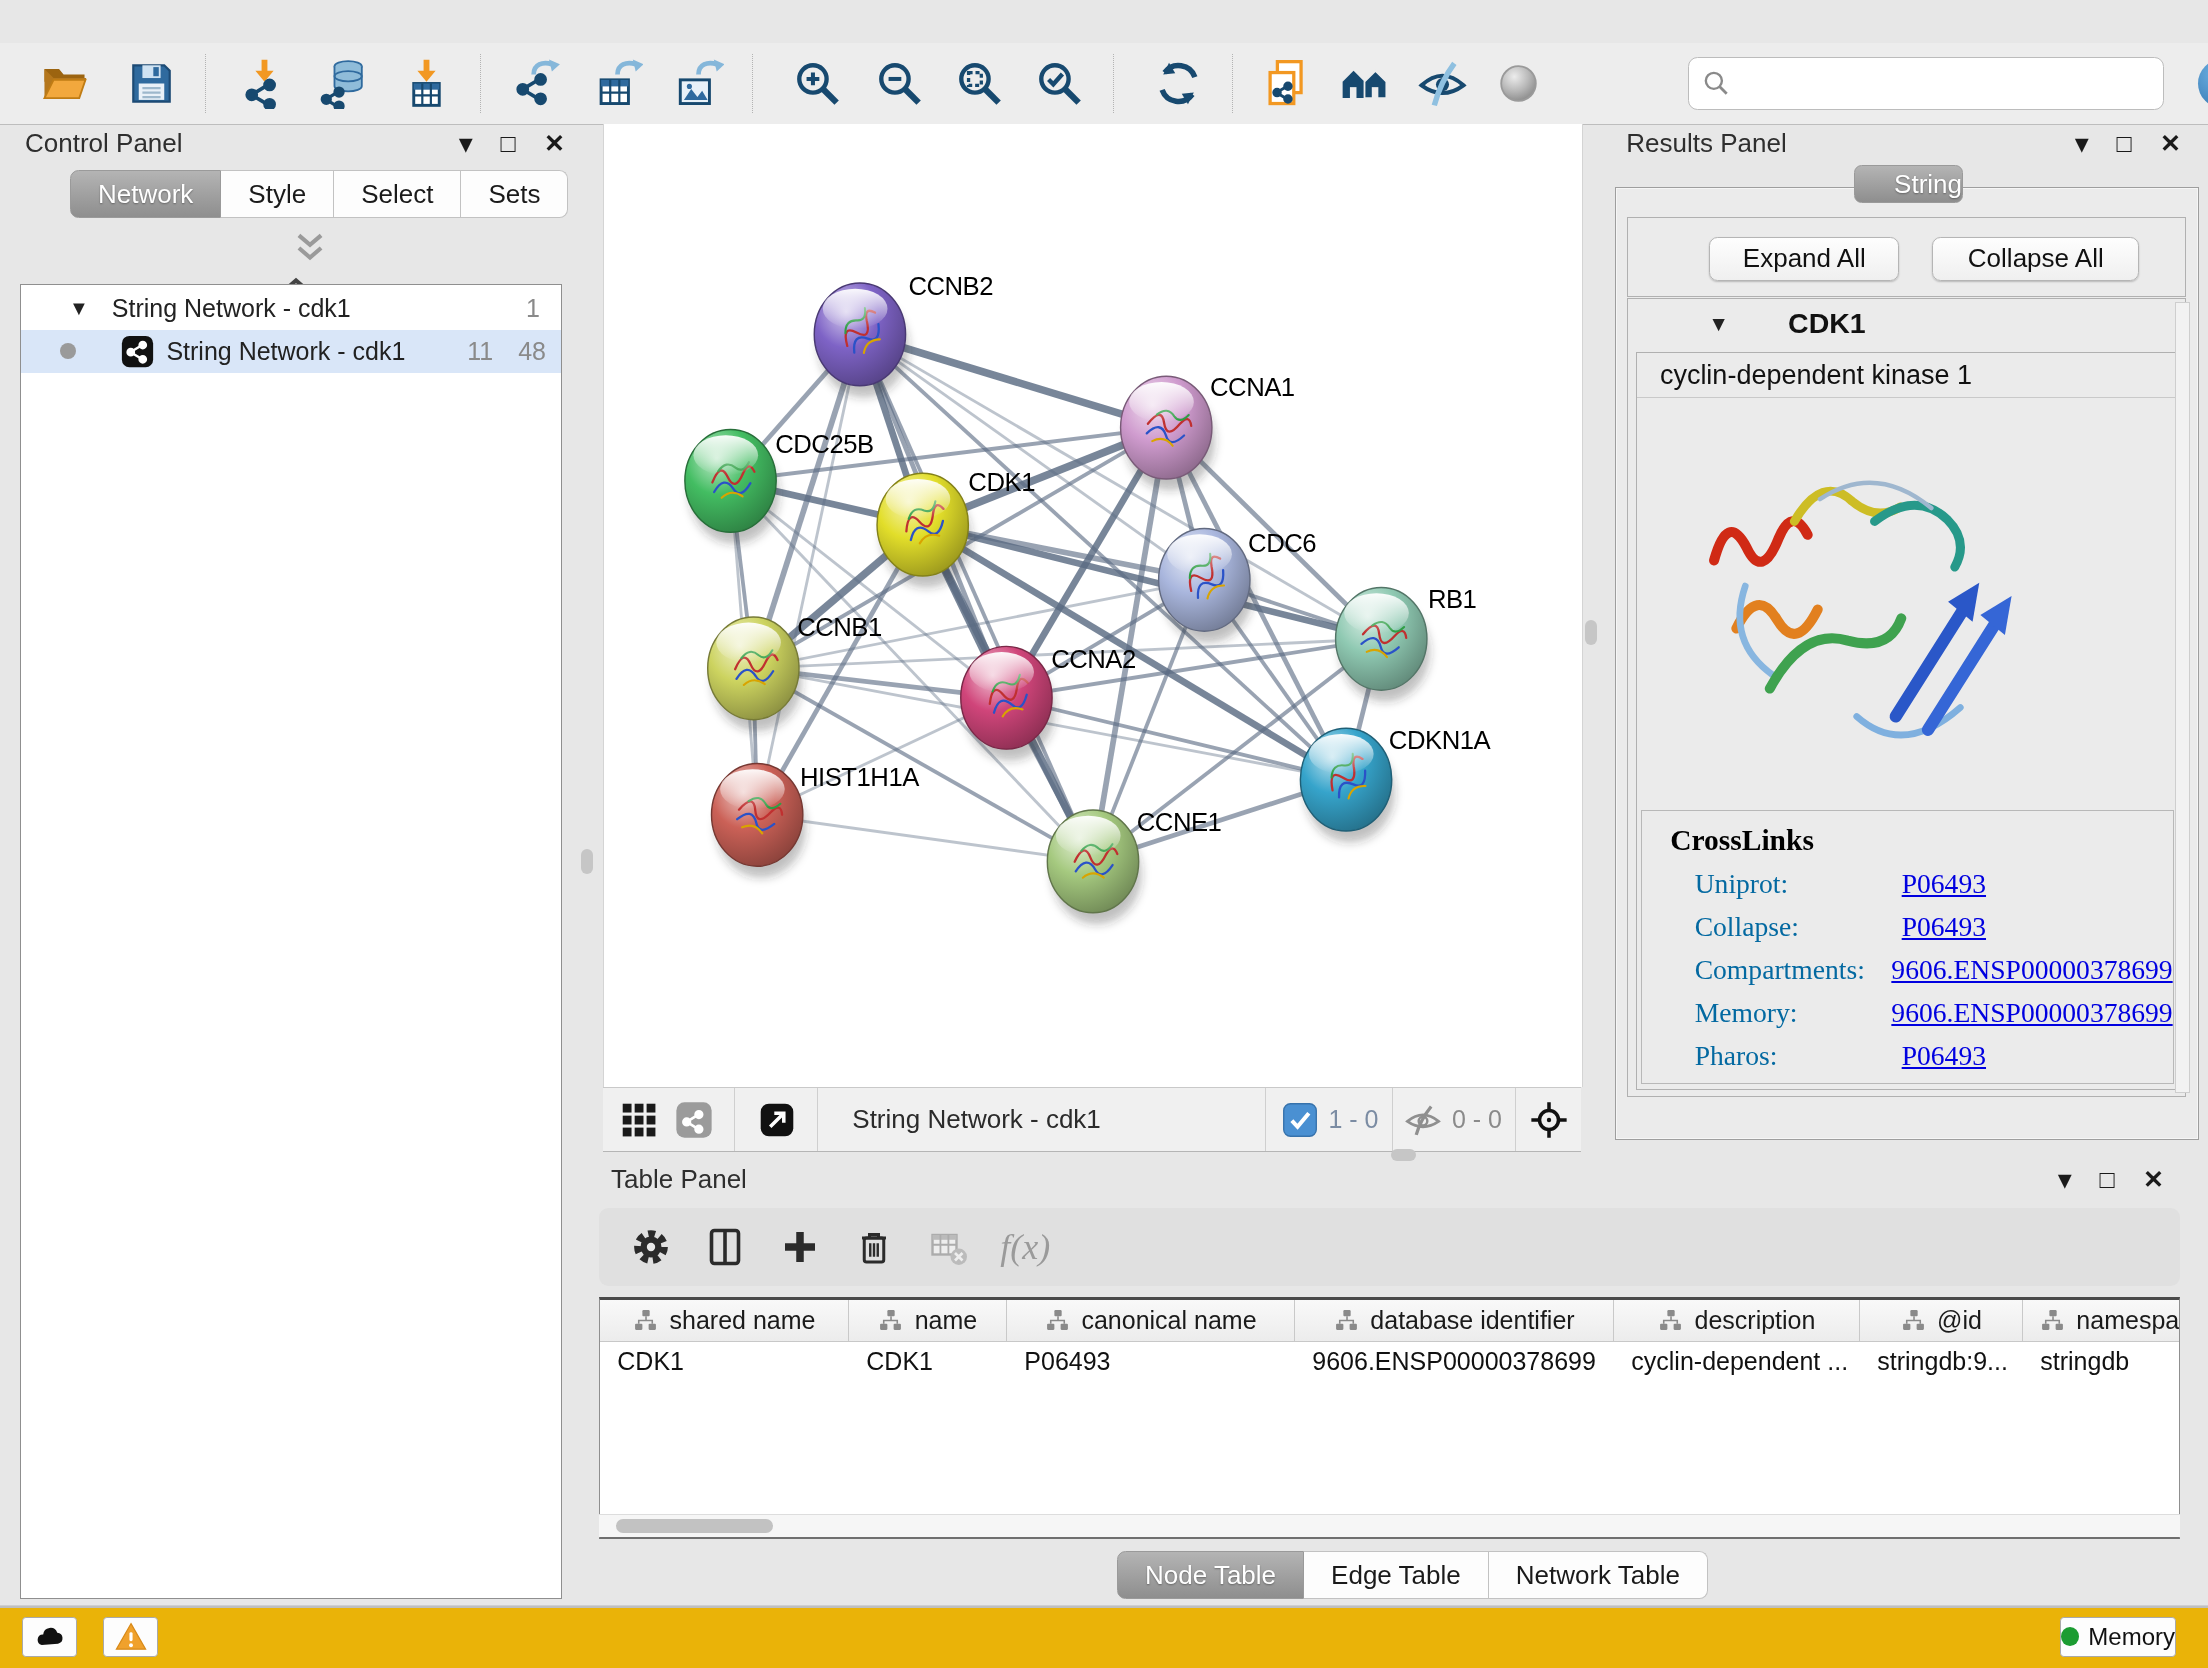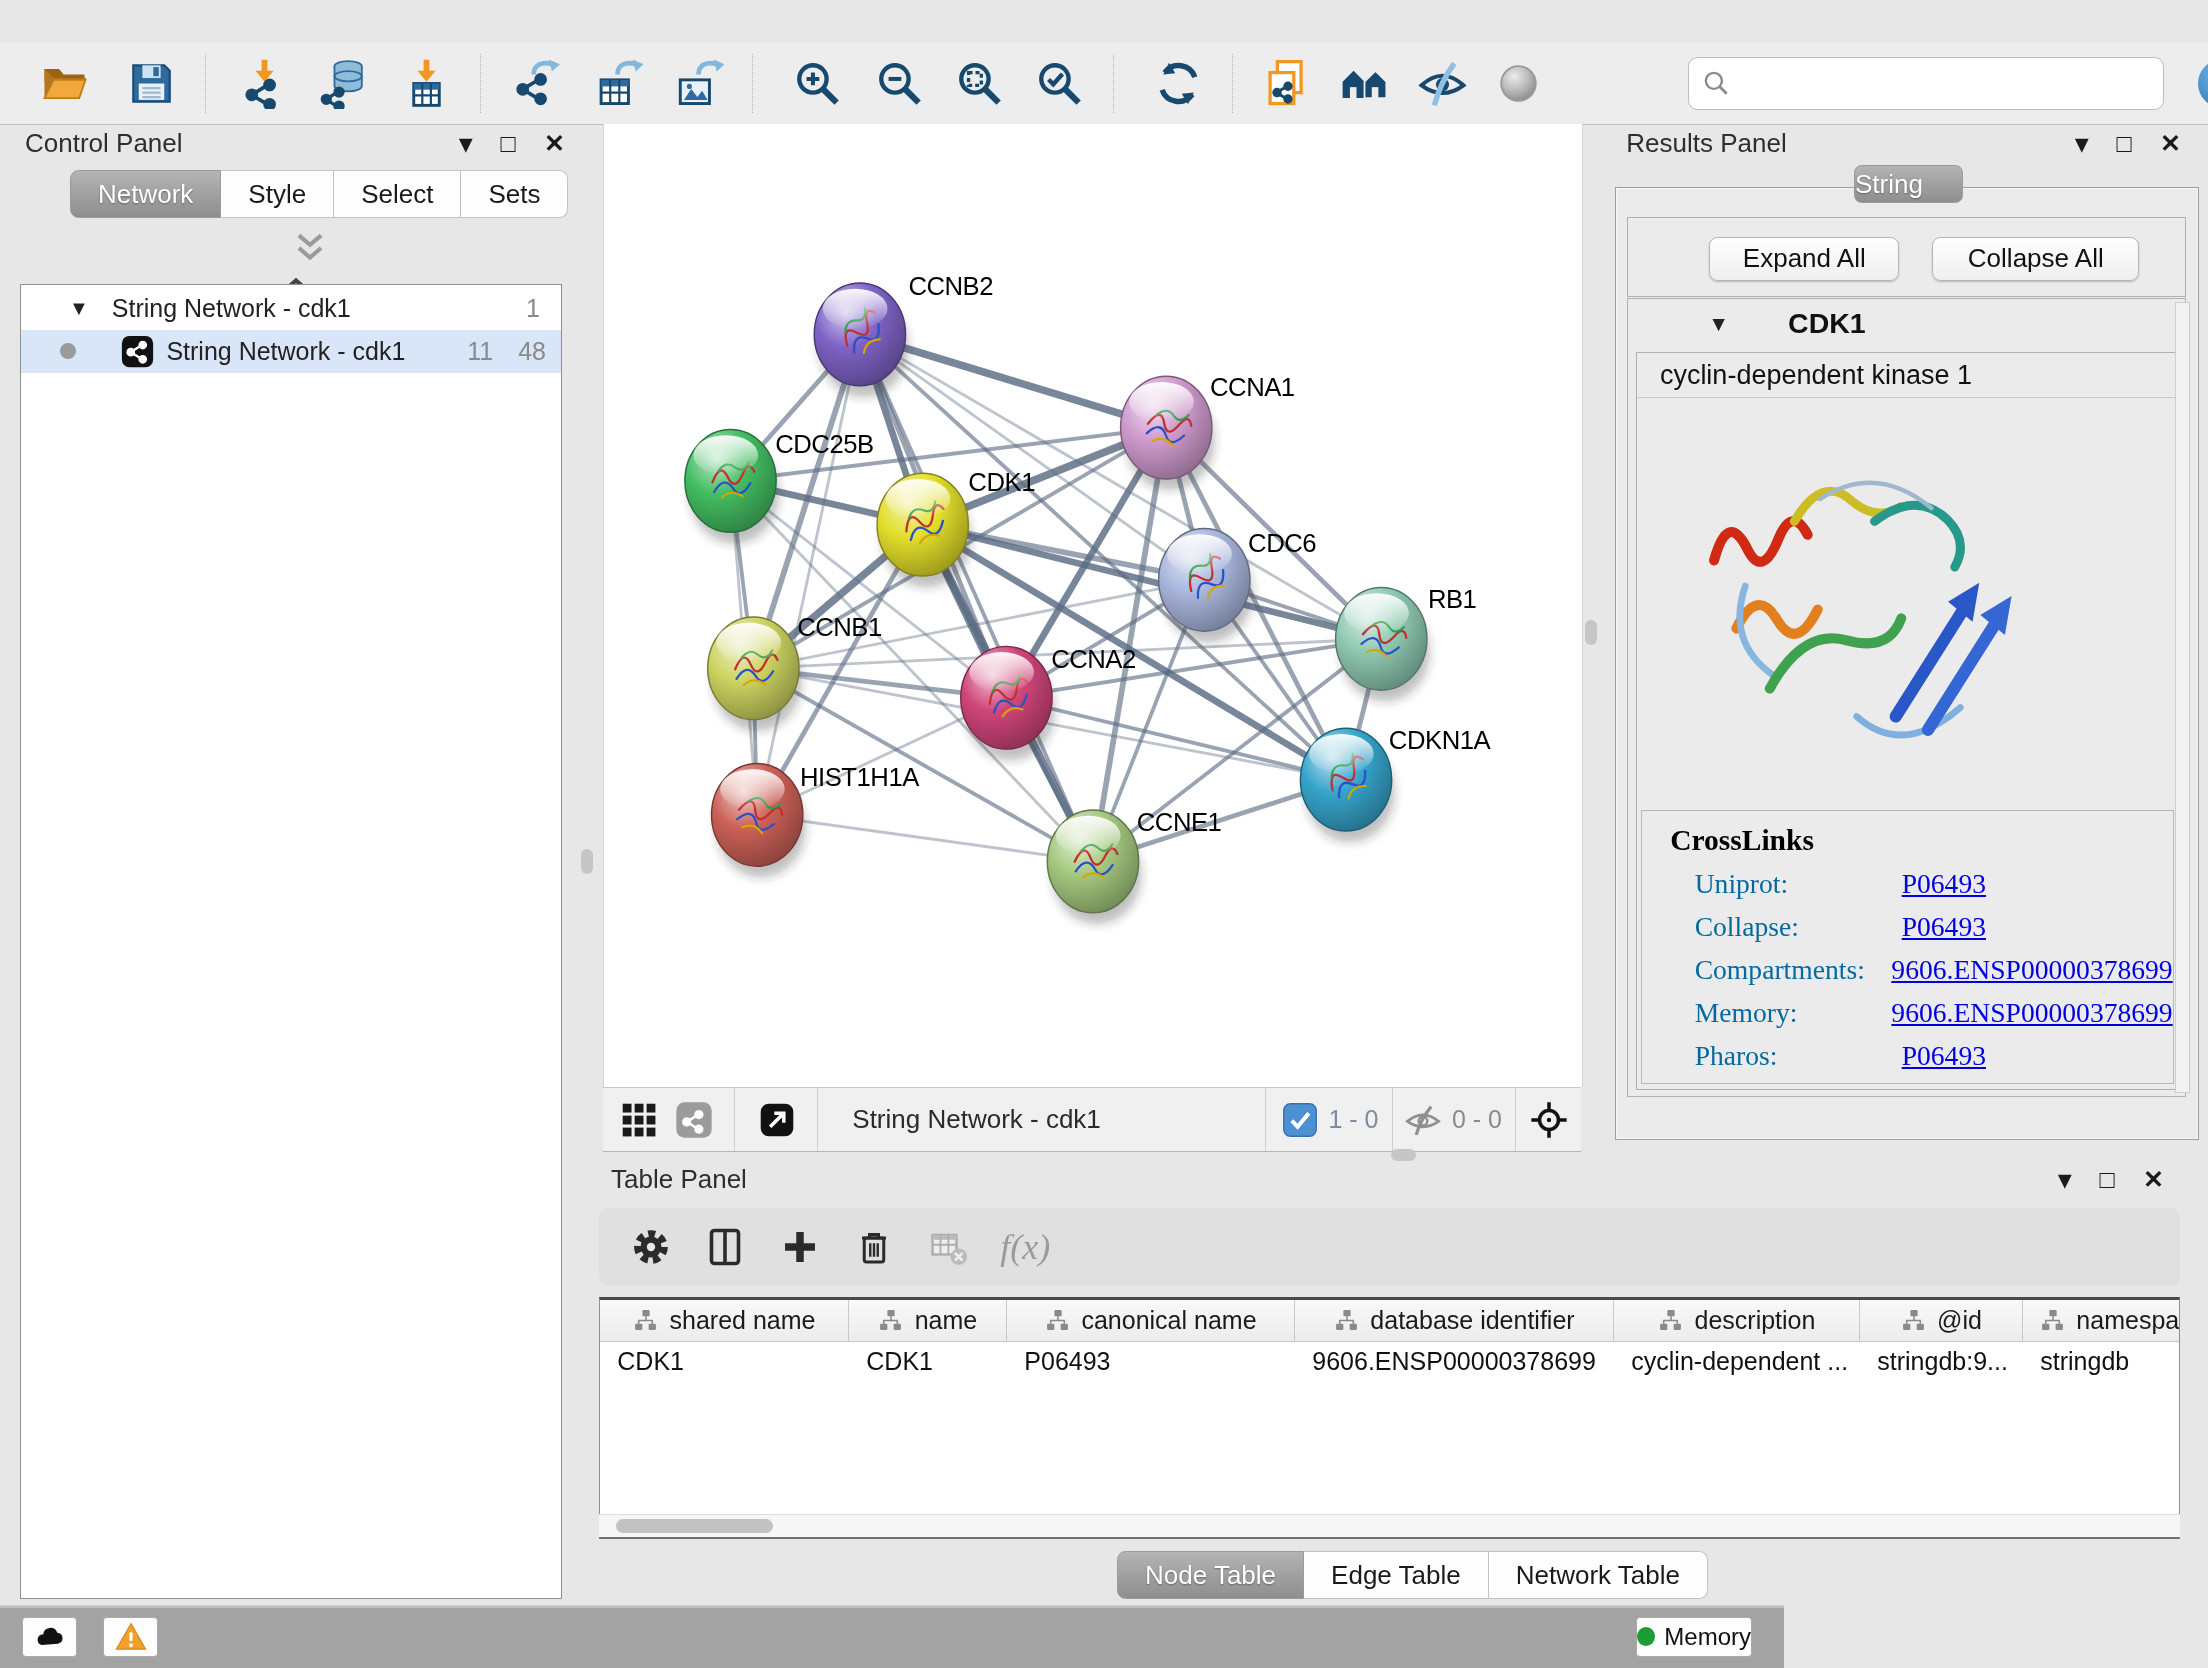--- a/index.html
+++ b/index.html
@@ -63,21 +63,21 @@
   #view-bar{position:absolute;left:0;top:963px;width:978px;height:63px;background:#f0f0f0;
       border-top:1px solid #c9c9c9;border-bottom:1px solid #b5b5b5;display:flex;align-items:center;}
   .vb-icon{width:42px;height:42px;flex:0 0 auto;display:flex;align-items:center;justify-content:center;}
   .vb-icon svg{width:38px;height:38px;}
   .vb-sep{width:0;height:63px;border-left:1px solid #cfcfcf;flex:0 0 auto;}
   #view-title{font-size:26px;color:#2b2b2b;}
   .vb-count{font-size:25px;}
   
   #results-panel{left:1613px;top:124px;width:595px;height:1029px;}
   #rp-tab{position:absolute;left:241px;top:41px;width:107px;height:36px;line-height:36px;
-      text-align:left;background:linear-gradient(#b4b4b4,#8e8e8e);color:#fff;font-size:26px;
+      text-align:right;background:linear-gradient(#b4b4b4,#8e8e8e);color:#fff;font-size:26px;
       border:1px solid #9a9a9a;border-radius:7.6px;text-shadow:0 1px 1.9px rgba(0,0,0,.35);z-index:2;}
   #rp-box{position:absolute;left:1.9px;top:63px;width:582px;height:951px;background:#ebebeb;
       border:1px solid #9e9e9e;box-shadow:inset 0 0 0 1px #f6f6f6;}
   #rp-buttons{position:absolute;left:11.4px;top:28.5px;width:557px;height:78px;border:1px solid #b0b0b0;}
   #rp-expand{position:absolute;left:81px;top:19px;width:188px;height:42px;}
   #rp-collapse{position:absolute;left:304px;top:19px;width:205px;height:42px;}
   #rp-section{position:absolute;left:11.4px;top:110px;width:557px;height:797px;border:1px solid #b0b0b0;}
   #rp-generow{position:absolute;left:0;top:0;width:100%;height:49px;display:flex;align-items:center;}
   #rp-genename{font-size:28.5px;font-weight:bold;color:#111;}
   #rp-inner{position:absolute;left:7.6px;top:53px;width:540px;height:736px;border:1px solid #b0b0b0;}
@@ -107,22 +107,22 @@
       background:linear-gradient(#f9f9f9,#ececec);border-right:1px solid #c9c9c9;
       font-size:25px;color:#1a1a1a;flex:0 0 auto;box-sizing:border-box;overflow:hidden;white-space:nowrap;}
   #tp-row{display:flex;height:38px;align-items:center;}
   .td{padding-left:17px;font-size:25px;color:#111;flex:0 0 auto;box-sizing:border-box;
       overflow:hidden;white-space:nowrap;}
   #tp-hscroll{position:absolute;left:13.3px;top:354px;width:1581px;height:23px;background:#f6f6f6;
       border-top:1px solid #ddd;box-sizing:border-box;}
   #tp-thumb{position:absolute;left:17px;top:3.8px;width:157px;height:14.3px;background:#c2c2c2;border-radius:7.6px;}
   #tp-tabs{position:absolute;left:531px;top:391px;}
   
-  #statusbar{left:0;top:1605px;width:1760px;height:63px;background:#a3a3a3;
-      border-top:1.9px solid #cfcfcf;box-shadow:inset 0 1.9px 0 #bfbfbf;padding-left:24px;}
+  #statusbar{left:0;top:1605px;width:2208px;height:63px;background:#eab308;
+      border-top:1.9px solid #cfcfcf;box-shadow:inset 0 1.9px 0 #bfbfbf;}
   .sb-btn{position:absolute;top:10.5px;height:40px;background:#fdfdfd;border:1.9px solid #a9a9a9;
       border-radius:3.8px;display:flex;align-items:center;justify-content:center;box-sizing:border-box;}
   #memory-btn{right:32px;width:116px;gap:9.5px;font-size:24px;color:#111;}
   #mem-dot{width:19px;height:19px;border-radius:50%;background:#1c9c32;}
   .handle{position:absolute;background:#c6c6c6;border-radius:7.6px;}
 </style>
 </head>
 <body>
 
 <div id="app">

